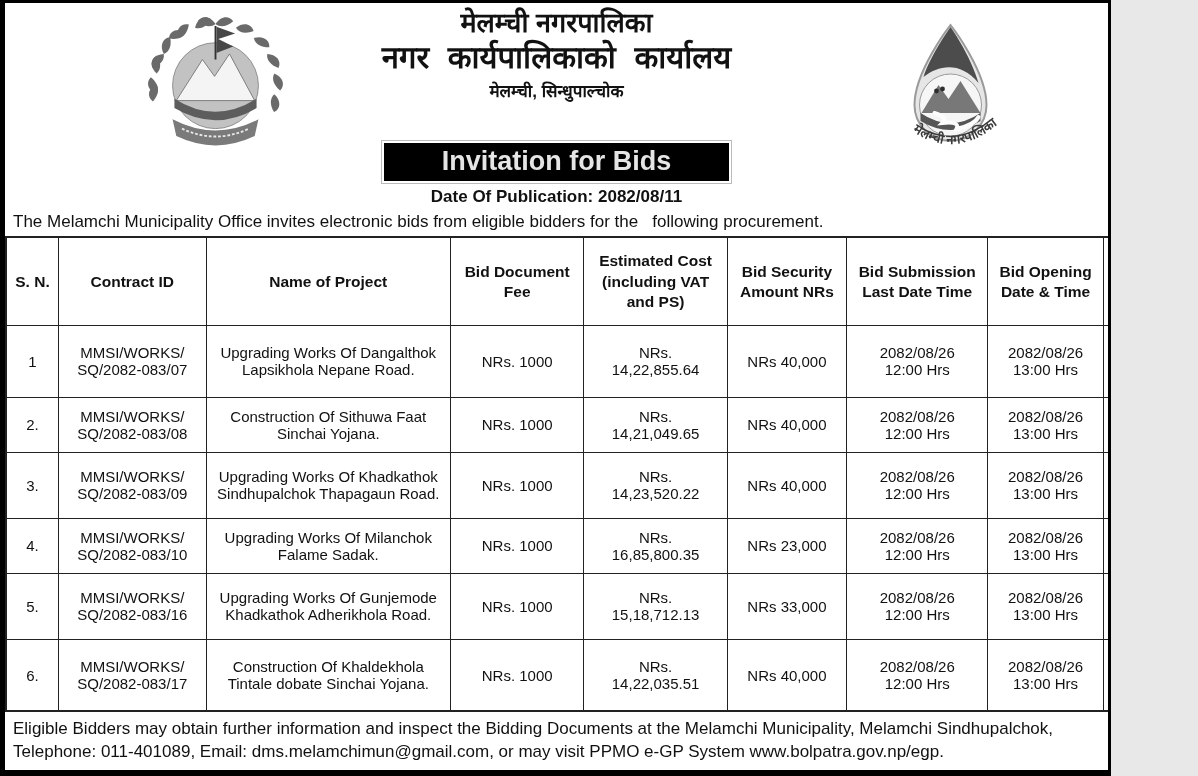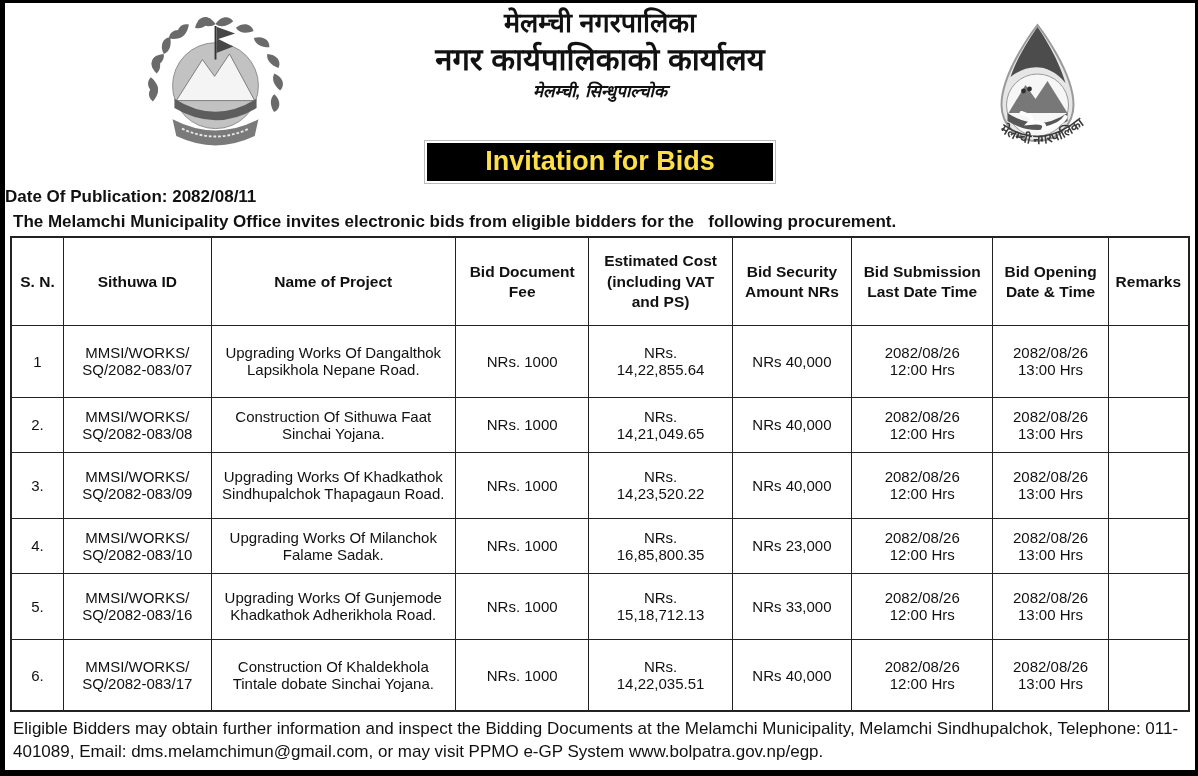--- a/index.html
+++ b/index.html
@@ -1,44 +1,44 @@
 <!DOCTYPE html>
 <html><head>
 <meta charset="utf-8">
 <style>
   html,body{margin:0;padding:0;background:#e8e8e8;}
   .page{
     position:relative;
-    width:1198px;height:776px;
+    width:1111px;height:776px;
     box-sizing:border-box;
     background:#fff;
     border:solid #000;
     border-width:3px 3px 6px 5px;
     font-family:"Liberation Sans", sans-serif;
     color:#111;
     overflow:hidden;
   }
   
   .header{position:relative;height:138px;}
   .logo-left{position:absolute;left:128px;top:8px;width:165px;height:140px;}
   .logo-right{position:absolute;right:95px;top:18px;width:125px;height:140px;}
   .head-text{position:absolute;left:0;right:0;top:4px;text-align:center;}
   .org-name{font-size:27px;font-weight:700;line-height:1.25;}
-  .office-name{font-size:31px;font-weight:700;line-height:1.25;}
-  .addr{font-size:17px;font-weight:700;line-height:1.45;font-style:italic;}
+  .office-name{font-size:31px;font-weight:700;line-height:1.25;font-family:Liberation Mono, monospace;}
+  .addr{font-size:17px;font-weight:700;line-height:1.45;}
   
   .banner-wrap{text-align:center;margin-top:2px;}
   .banner{
-    display:inline-block;background:#000;color:#fde047;
+    display:inline-block;background:#000;color:#e5e5e5;
     font-size:27px;font-weight:700;
     padding:2px 58px 4px 58px;line-height:1.2;
     box-shadow:0 0 0 2px #fff,0 0 0 3px #bbb;
   }
-  .pub-date{font-size:17px;font-weight:700;margin-top:6px;}
-  .intro{font-size:17px;margin:5px 16px 4px 8px;white-space:pre-wrap;font-weight:bold;}
+  .pub-date{text-align:center;font-size:17px;font-weight:700;margin-top:6px;}
+  .intro{font-size:17px;margin:5px 16px 4px 8px;white-space:pre-wrap;}
   
   table.bids{
     border-collapse:collapse;table-layout:fixed;
     margin:0 auto;width:1180px;
     border:2px solid #222;
   }
   table.bids th, table.bids td{
     border:1px solid #222;
     text-align:center;vertical-align:middle;
     font-size:15px;padding:2px 4px;
@@ -136,21 +136,21 @@
       <col style="width:132px">
         <col style="width:142px">
         <col style="width:118px">
       <col style="width:140px">
         <col style="width:114px">
         <col style="width:80px">
     </colgroup>
     <thead>
       <tr class="head-row">
           <th>S. N.</th>
-          <th>Sithuwa ID</th>
+          <th>Contract ID</th>
           <th>Name of Project</th>
           <th>Bid Document Fee</th>
           <th>Estimated Cost (including VAT and PS)</th>
           <th>Bid Security Amount NRs</th>
           <th>Bid Submission Last Date Time</th>
           <th>Bid Opening Date &amp; Time</th>
           <th>Remarks</th>
         </tr>
     </thead>
     <tbody>

